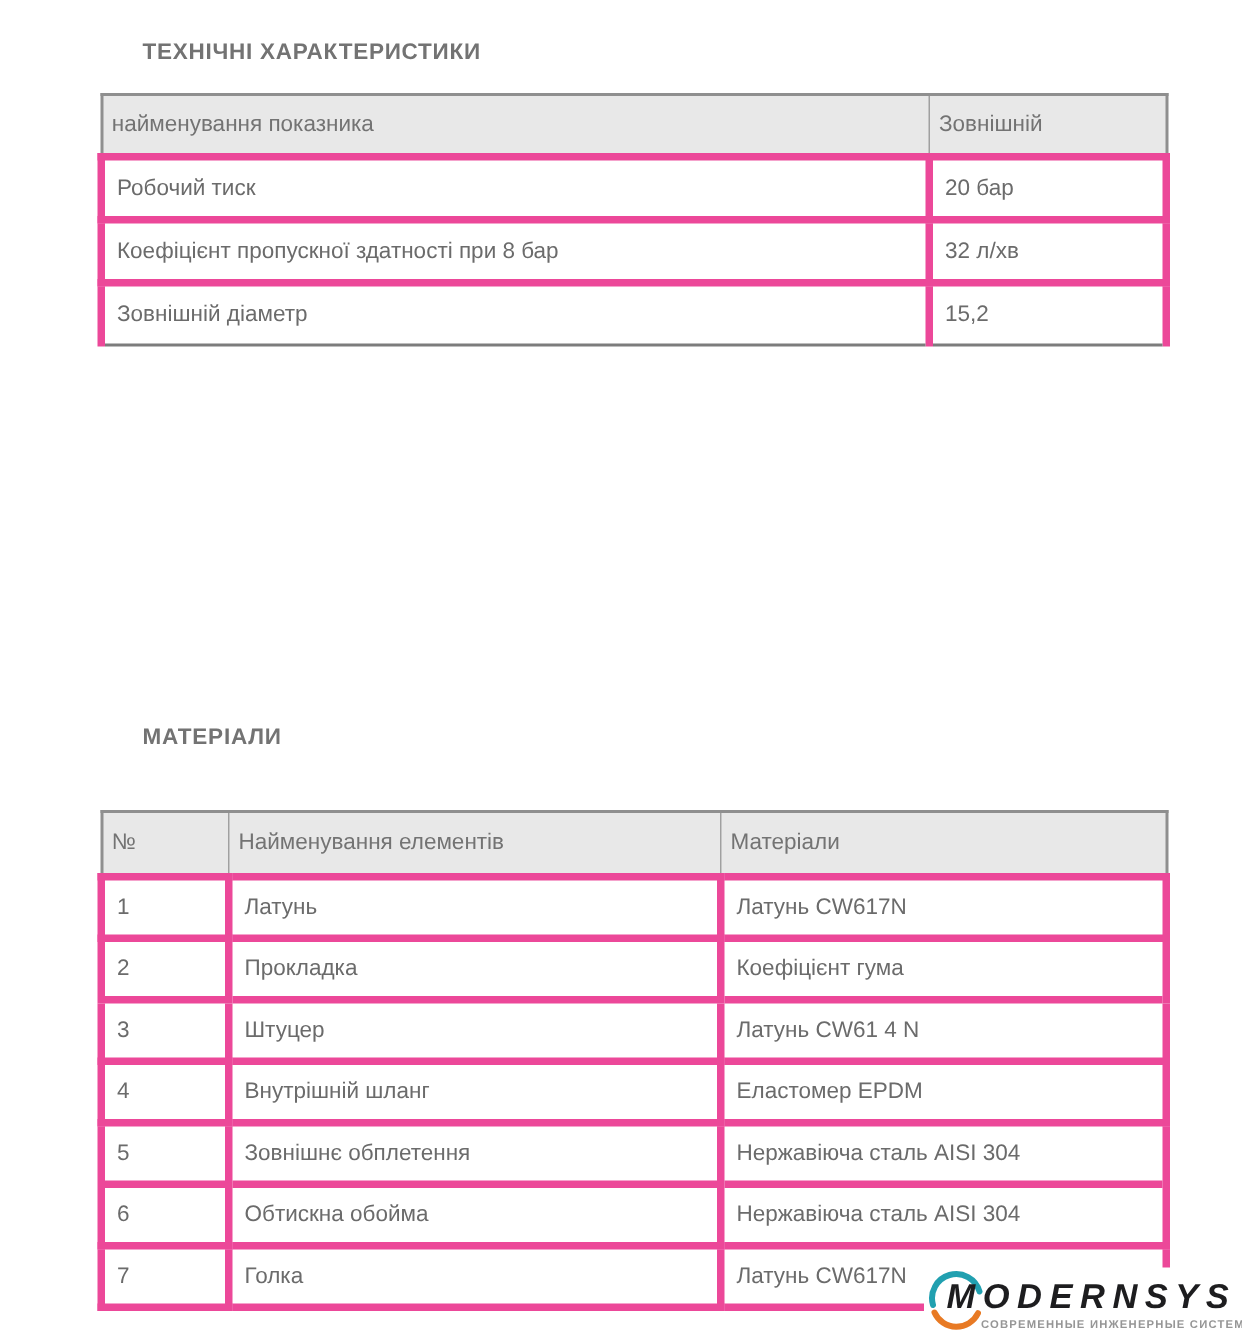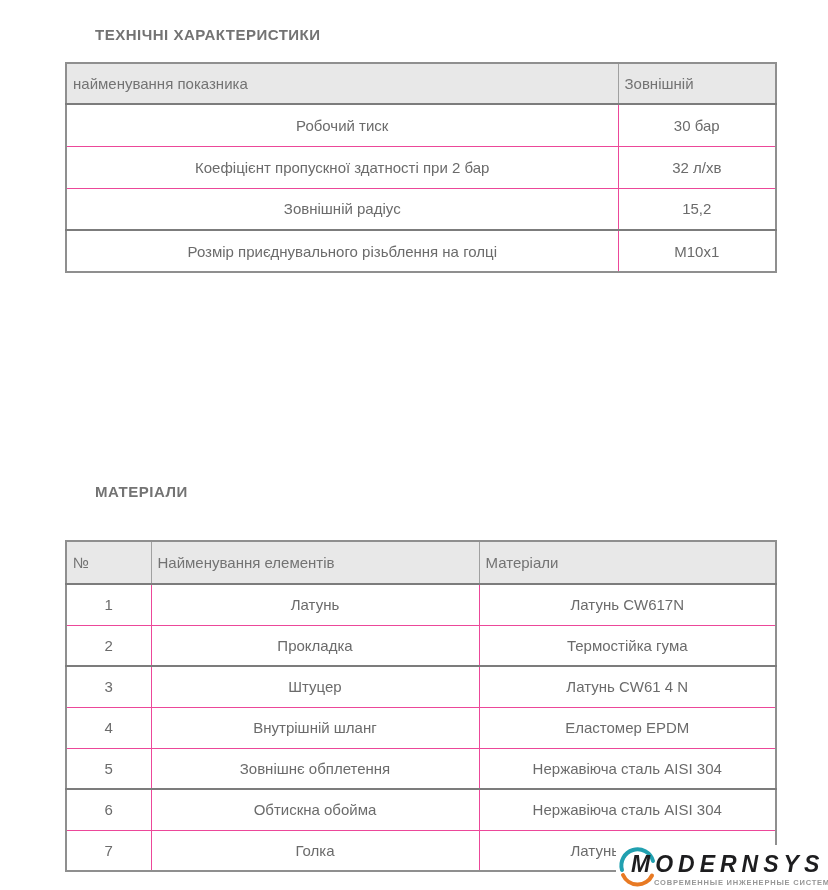--- a/index.html
+++ b/index.html
@@ -27,23 +27,23 @@
 
   .tbl th {
     background:#e8e8e8;
     border:1px solid #a0a0a0;
     border-bottom:2px solid #7c7c7c;
     font-size:15px; font-weight:normal; color:#737373;
     text-align:left; height:41px; padding:2px 6px;
   }
   .materials th { height:43px; }
   .tbl td {
-    border:1px solid #ec4899;
+    border:5px solid #ec4899;
     font-size:15px; font-weight:normal; color:#6b6b6b;
-    text-align:center; height:42px; padding:2px 8px;
+    height:42px; padding:2px 8px;
   }
   .materials td { height:41px; }
 
   
   .specs tbody tr:nth-child(3) td,
   .specs tbody tr:nth-child(6) td,
   .materials tbody tr:nth-child(2) td,
   .materials tbody tr:nth-child(5) td {
     border-bottom:2px solid #7c7c7c;
   }
@@ -86,33 +86,29 @@
       </colgroup>
     <thead>
       <tr>
         <th>найменування показника</th>
         <th>Зовнішній</th>
       </tr>
     </thead>
     <tbody id="specs-body">
         <tr>
           <td>Робочий тиск</td>
-          <td>30 бар</td>
+          <td>20 бар</td>
         </tr>
         <tr>
-          <td>Коефіцієнт пропускної здатності при 2 бар</td>
+          <td>Коефіцієнт пропускної здатності при 8 бар</td>
           <td>32 л/хв</td>
         </tr>
         <tr>
-          <td>Зовнішній радіус</td>
+          <td>Зовнішній діаметр</td>
           <td>15,2</td>
-        </tr>
-        <tr>
-          <td>Розмір приєднувального різьблення на голці</td>
-          <td>М10х1</td>
         </tr>
       </tbody>
   </table>
 
   <div class="sec-title t2">МАТЕРІАЛИ</div>
 
   <table class="tbl materials">
     <colgroup>
         <col class="c-num">
         <col class="c-el">
@@ -127,21 +123,21 @@
     </thead>
     <tbody id="materials-body">
         <tr>
           <td>1</td>
           <td>Латунь</td>
           <td>Латунь CW617N</td>
         </tr>
         <tr>
           <td>2</td>
           <td>Прокладка</td>
-          <td>Термостійка гума</td>
+          <td>Коефіцієнт гума</td>
         </tr>
         <tr>
           <td>3</td>
           <td>Штуцер</td>
           <td>Латунь CW61 4 N</td>
         </tr>
         <tr>
           <td>4</td>
           <td>Внутрішній шланг</td>
           <td>Еластомер EPDM</td>

